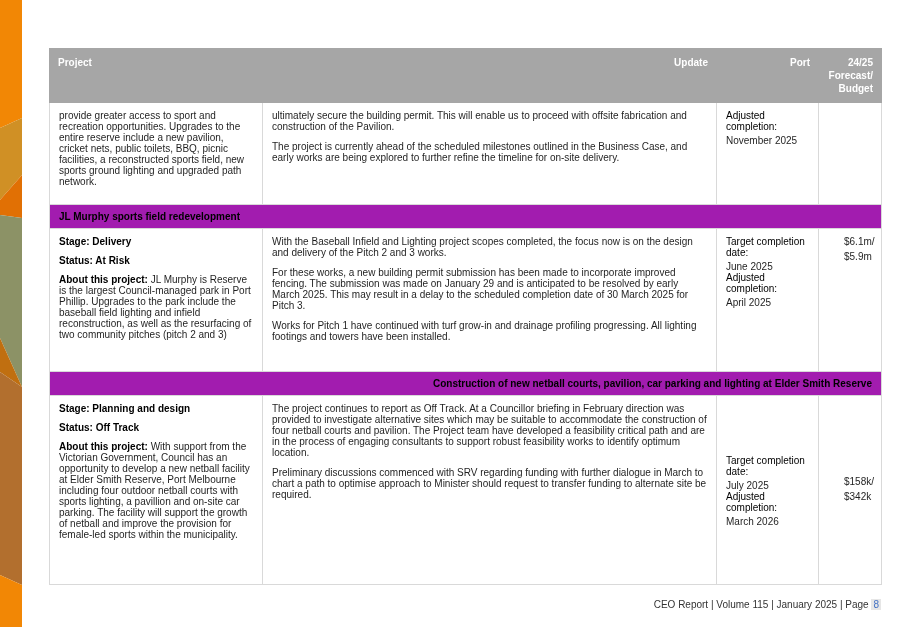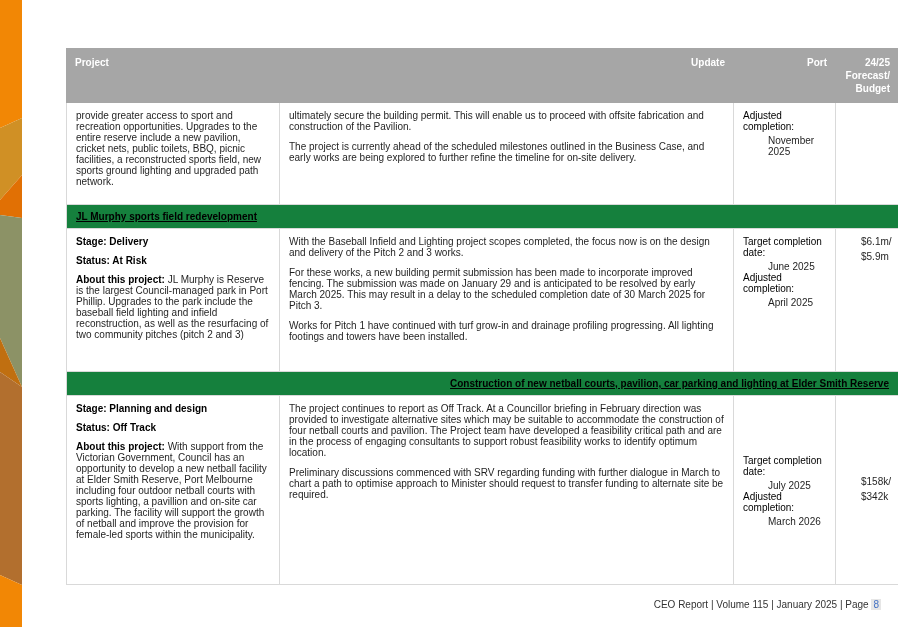--- a/index.html
+++ b/index.html
@@ -10,21 +10,21 @@
     position: relative;
     overflow: hidden;
   }
   .page { position: relative; width: 898px; height: 627px; background: #fff; }
 
   
   .stripe { position: absolute; left: 0; top: 0; width: 22px; height: 627px; }
 
   
   table.report {
-    position: absolute; left: 66px; top: 48px; width: 832px;
+    position: absolute; left: 49px; top: 48px; width: 832px;
     border-collapse: collapse; table-layout: fixed;
     font-size: 10px; color: #1f1f1f;
   }
   col.c-project { width: 213px; }
   col.c-update  { width: 454px; }
   col.c-date    { width: 102px; }
   col.c-budget  { width: 63px;  }
 
   thead th {
     background: #a6a6a6; color: #ffffff;
@@ -35,35 +35,34 @@
   thead th + th { border-left: 1px solid #b9b9b9; text-align: right; }
 
   tbody td {
     border: 1px solid #d9d9d9;
     vertical-align: top;
     padding: 7px 9px 6px 9px;
     background: #ffffff;
     line-height: 11px;
   }
   tr.section-row td {
-    background: #15803d;
+    background: #a21caf;
     font-weight: bold; color: #000;
     padding: 6px 9px;
-    text-decoration: underline;
   }
   td.vmid { vertical-align: middle; }
 
   .cell p { margin: 0 0 9px 0; }
   .cell p:last-child { margin-bottom: 0; }
   .cell b { color: #000; }
 
   .date-group { margin-bottom: 8px; }
   .date-group:last-child { margin-bottom: 0; }
   .date-label { font-weight: normal; color: #000; display: block; margin-bottom: 3px; }
-  .date-value { display: block; margin-left: 25px; }
+  .date-value { display: block; }
 
   .budget-line { display: block; margin-bottom: 4px; padding-left: 16px; }
 
   .stage-line, .status-line { font-weight: bold; color: #000; display: block; margin-bottom: 8px; }
 
   
   .footer {
     position: absolute; top: 599px; right: 17px;
     font-size: 10px; color: #333; white-space: nowrap;
   }

